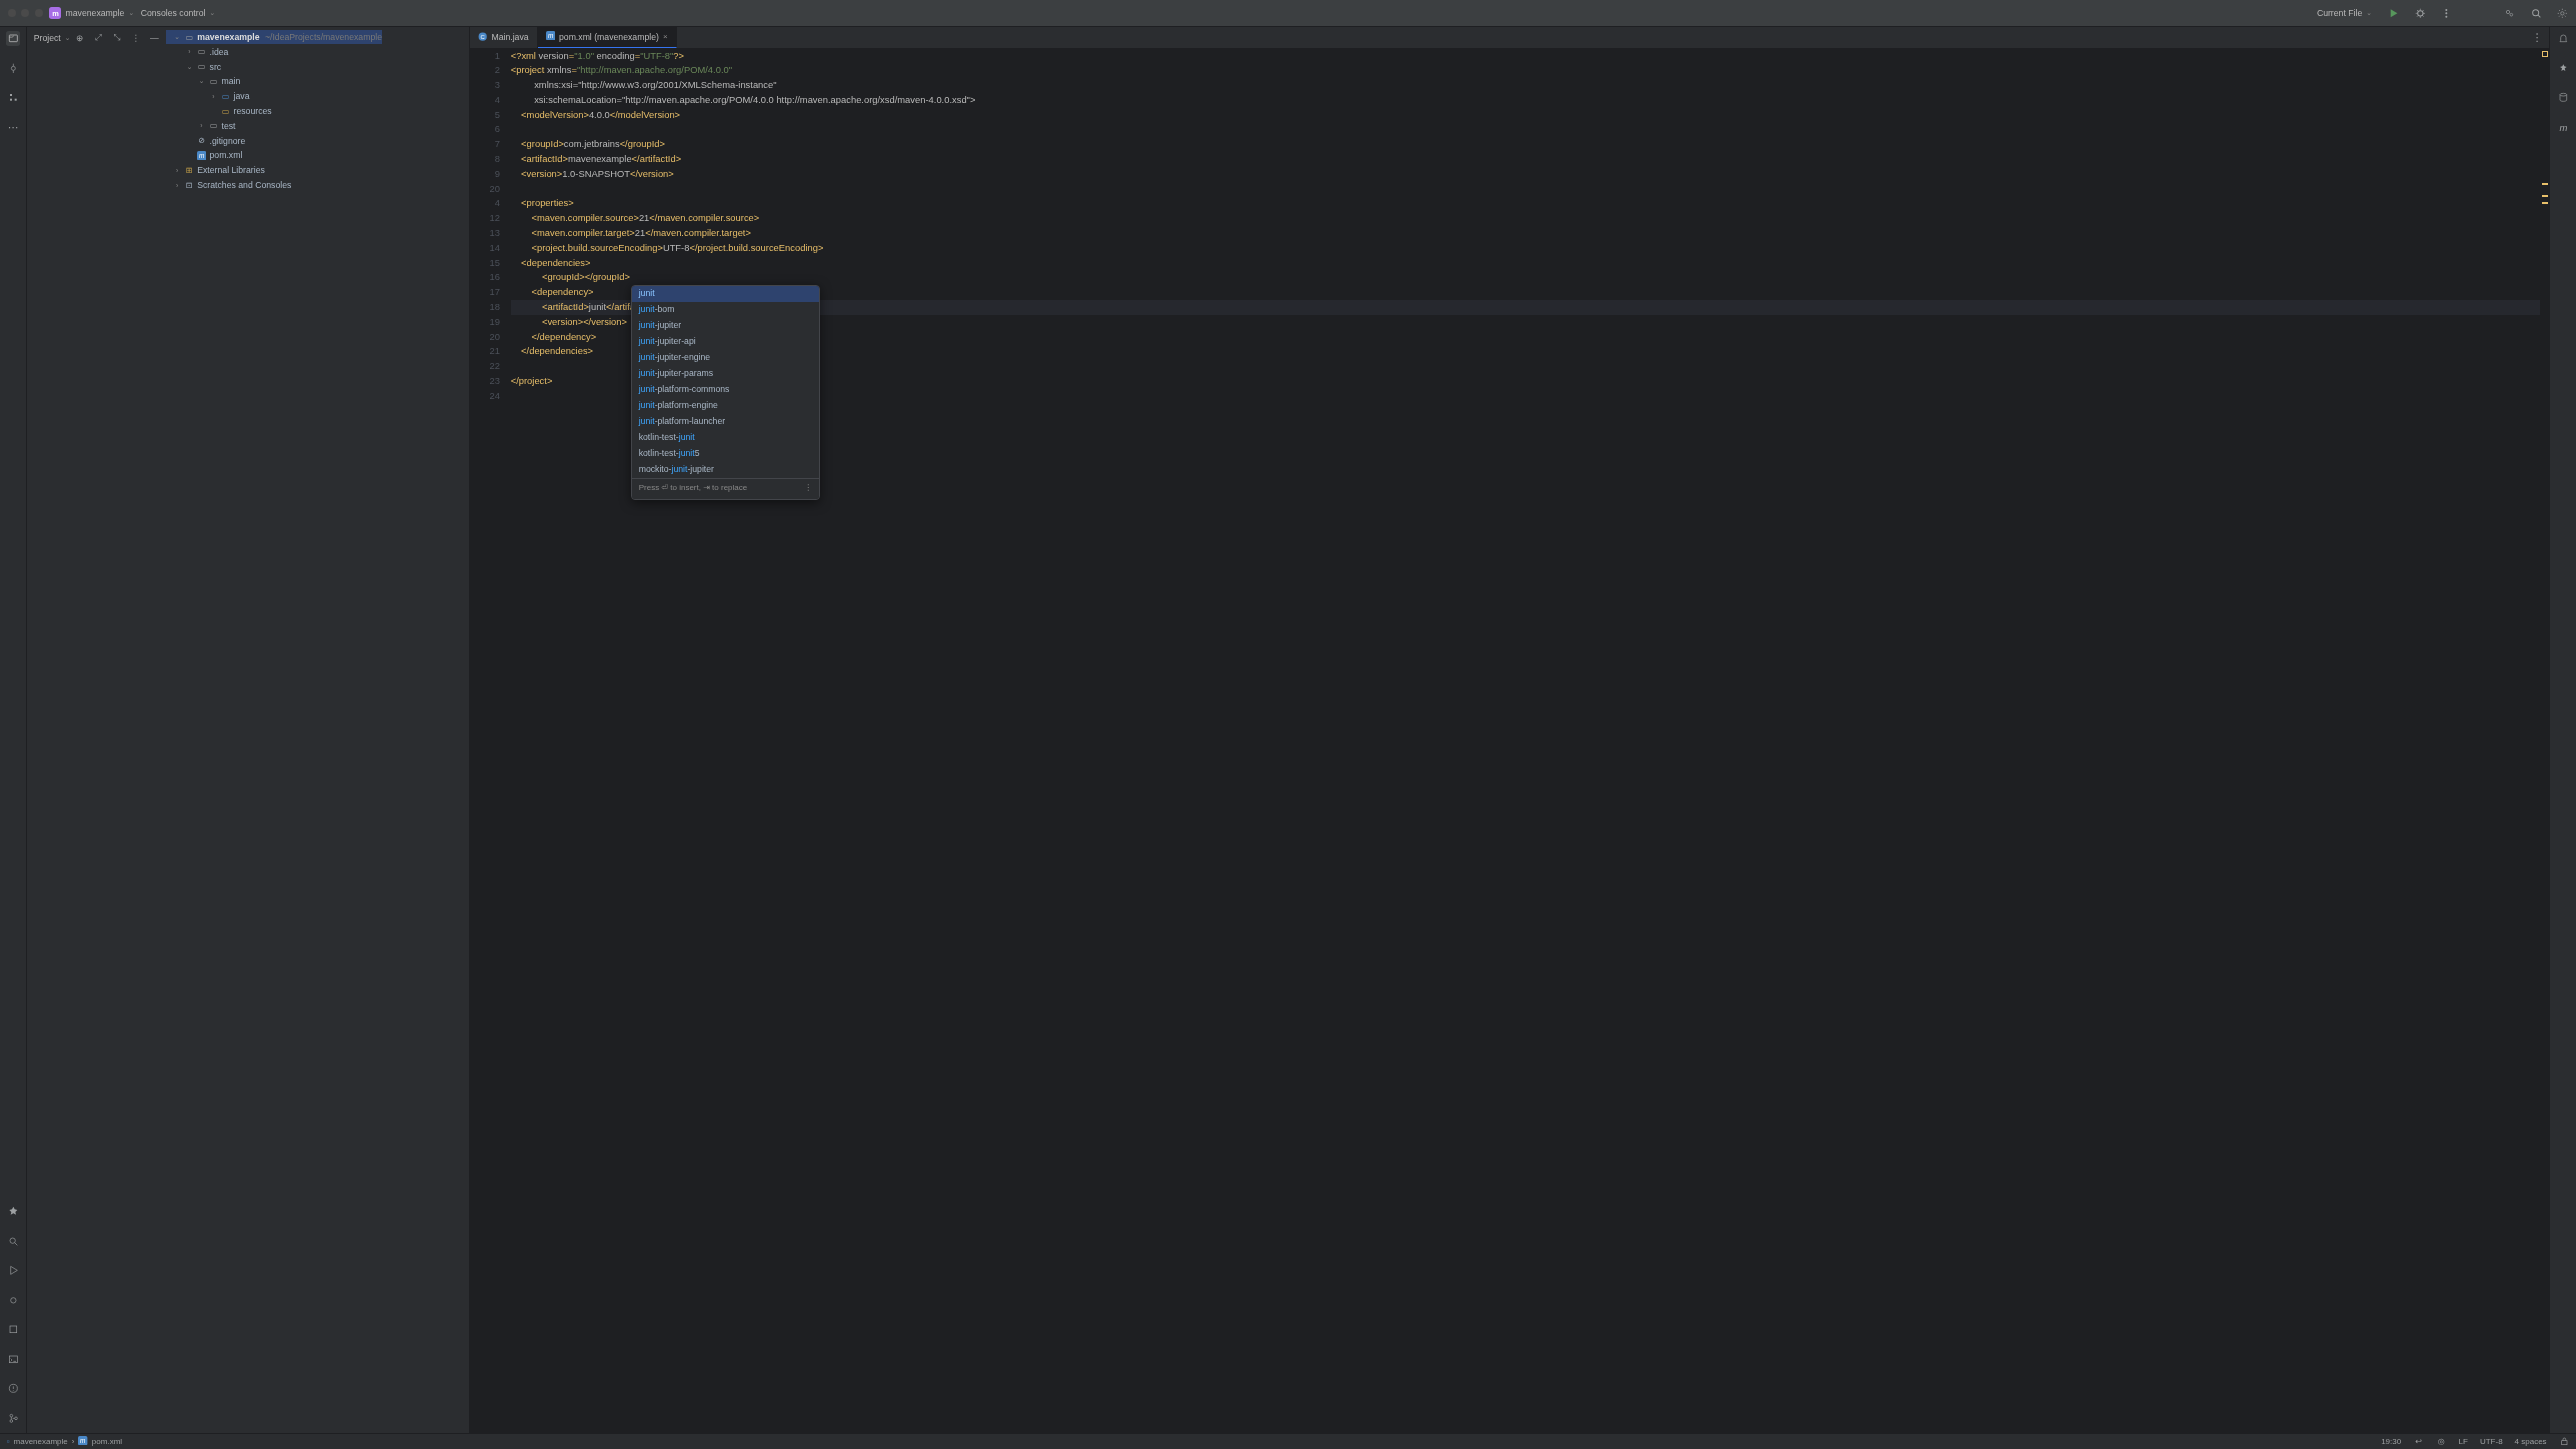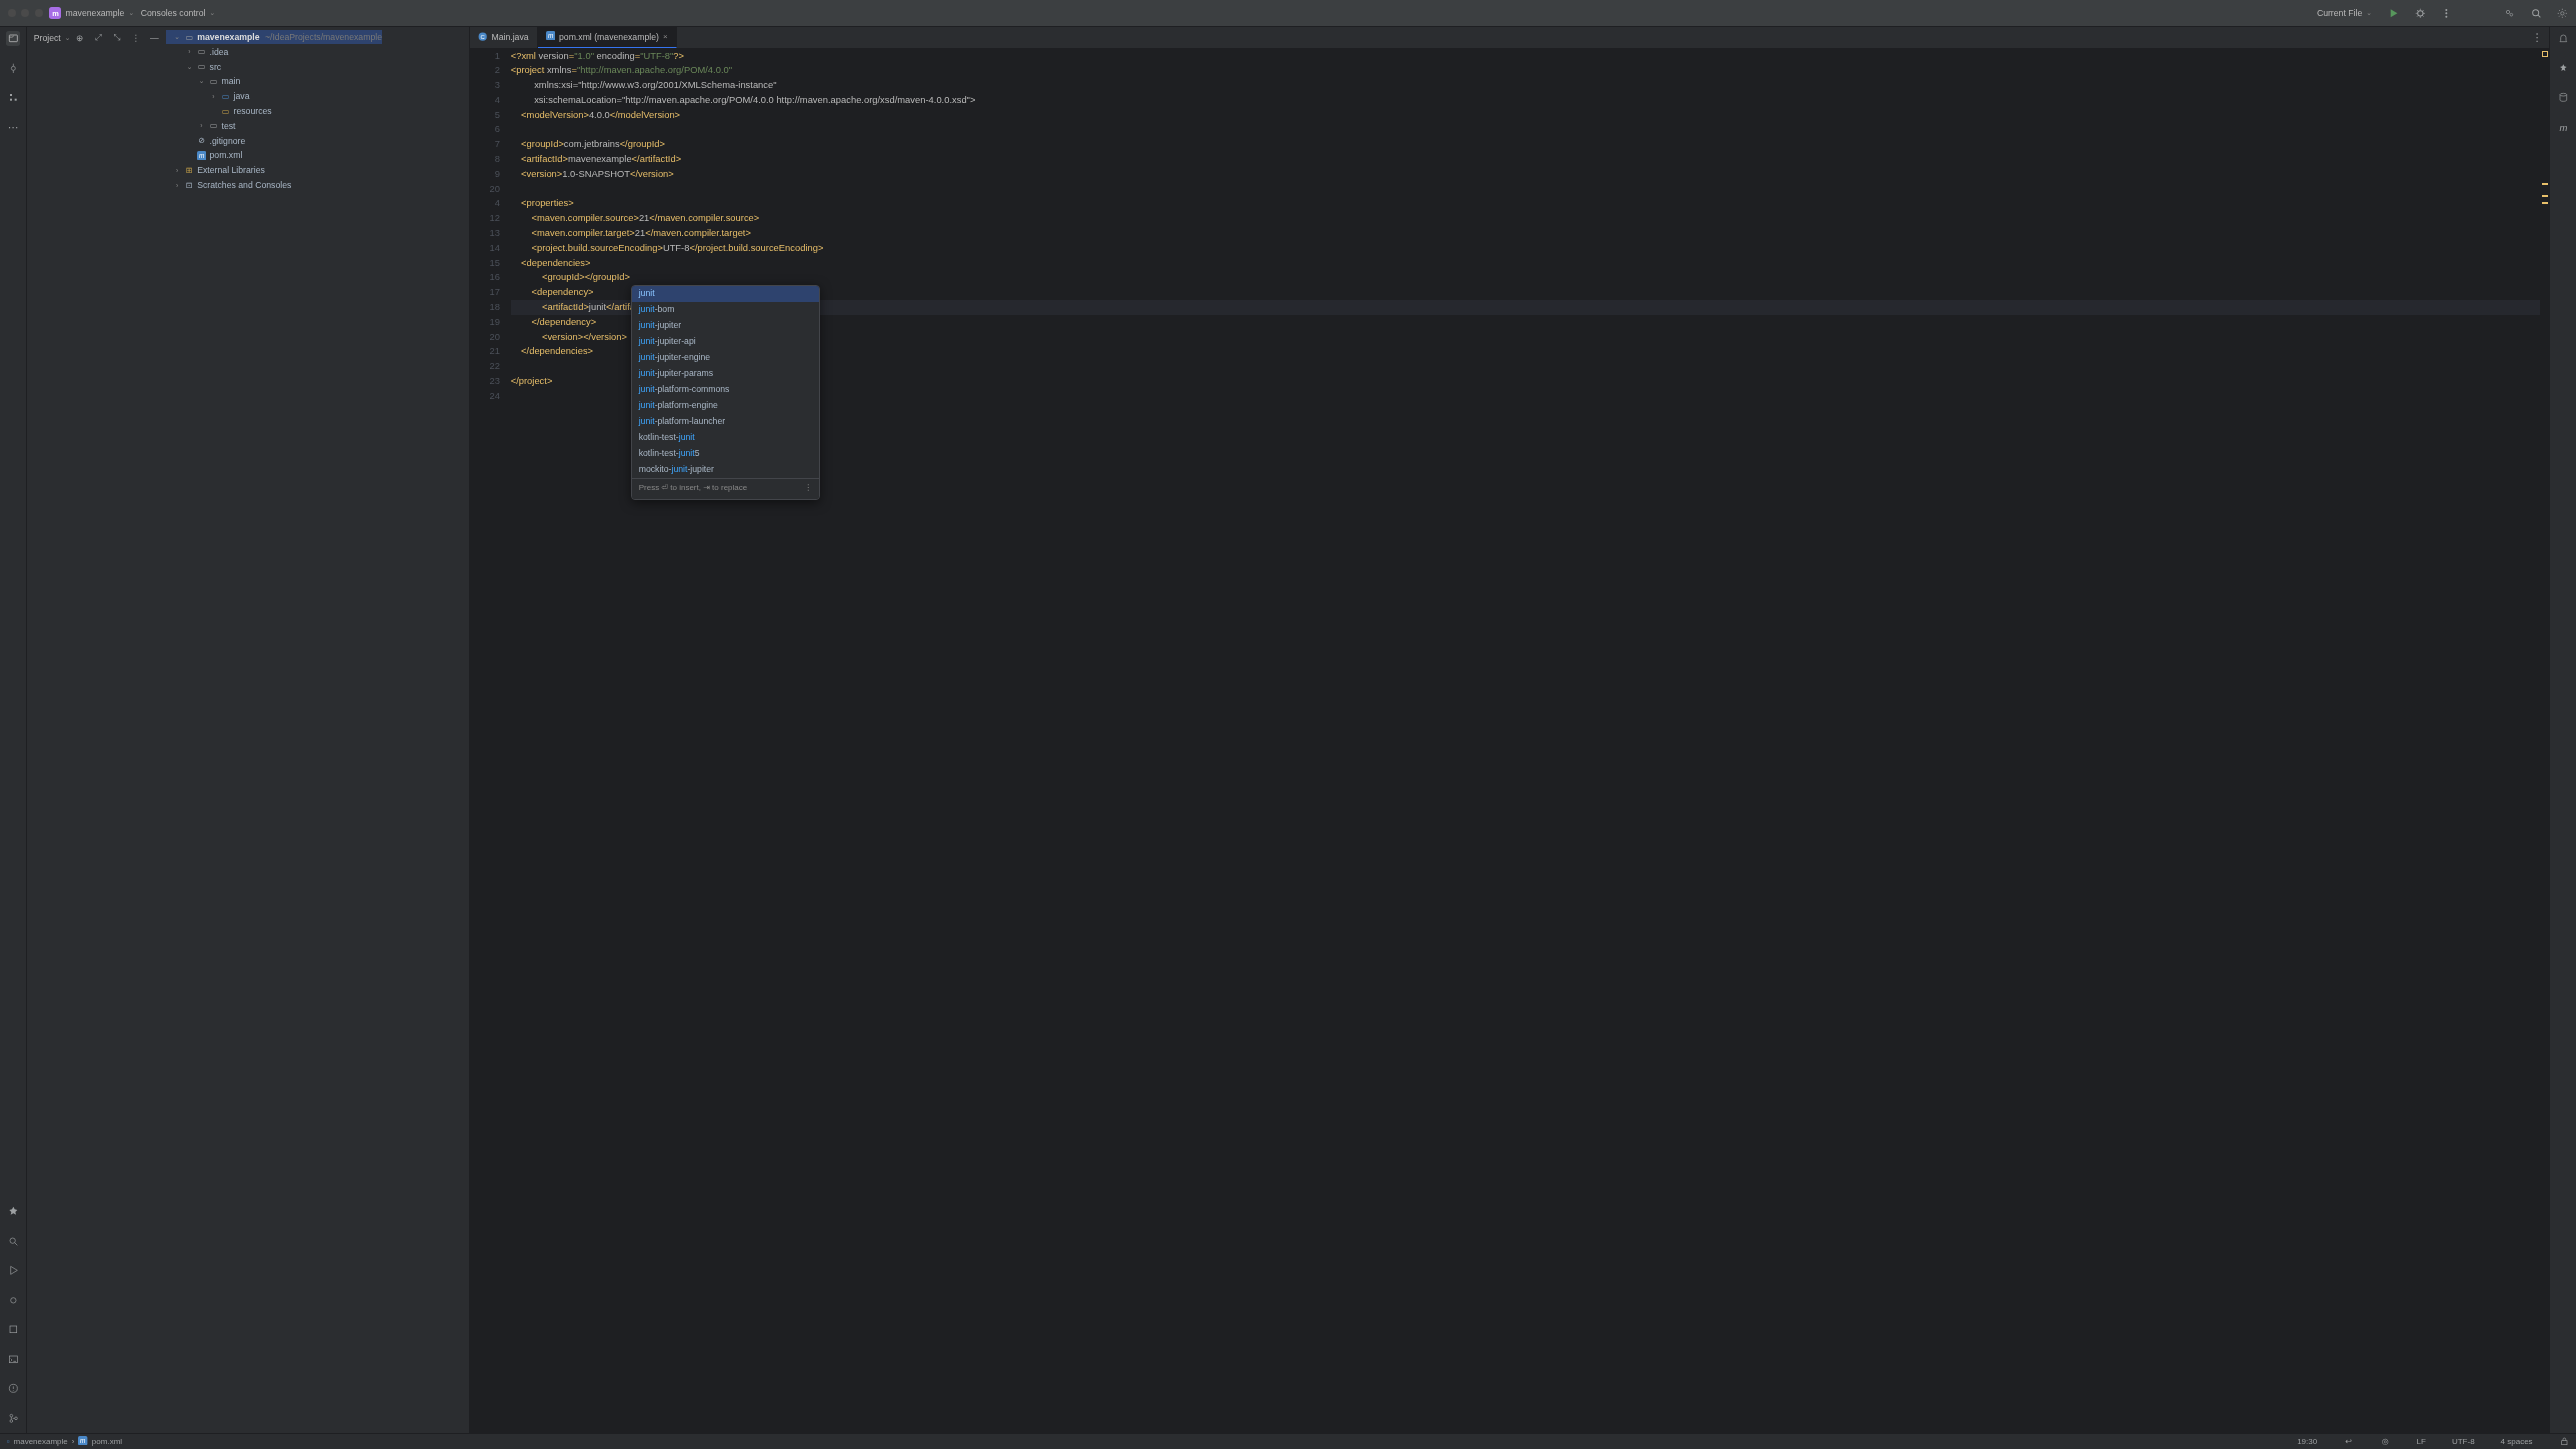--- a/index.html
+++ b/index.html
@@ -65,21 +65,21 @@
 .popup-hint { padding: 2.7px 6.7px; font-size: 8px; color: #888; background: #2b2d30; border-top: 0.7px solid #43454a; display: flex; align-items: center; }
 .popup-hint .dots { margin-left: auto; }
 
 
 .marks { width: 9.4px; background: #1e1f22; position: relative; }
 .mark { position: absolute; right: 1.3px; width: 5.4px; height: 2px; background: #e8bf6a; }
 
 
 .statusbar { height: 17.5px; background: #2b2d30; border-top: 0.7px solid #1e1f22; display: flex; align-items: center; padding: 0 6.7px; font-size: 8px; color: #9da0a2; gap: 6.7px; }
 .crumbs { display: flex; align-items: center; gap: 4px; }
-.statusbar .right { margin-left: auto; display: flex; align-items: center; gap: 26px; }
+.statusbar .right { margin-left: auto; display: flex; align-items: center; gap: 12px; }
 
 svg { width: 10.7px; height: 10.7px; }
 .ficon svg { width: 9.4px; height: 9.4px; }
 .m-icon { width: 9.4px; height: 9.4px; }
 </style>
 </head>
 <body>
 
 <div class="titlebar">
   <div class="traffic">
@@ -352,22 +352,22 @@
           <div class="code-line"><span class="text">    </span><span class="tag">&lt;version&gt;</span><span class="text">1.0-SNAPSHOT</span><span class="tag">&lt;/version&gt;</span></div>
           <div class="code-line">&nbsp;</div>
           <div class="code-line"><span class="text">    </span><span class="tag">&lt;properties&gt;</span></div>
           <div class="code-line"><span class="text">        </span><span class="tag">&lt;maven.compiler.source&gt;</span><span class="text">21</span><span class="tag">&lt;/maven.compiler.source&gt;</span></div>
           <div class="code-line"><span class="text">        </span><span class="tag">&lt;maven.compiler.target&gt;</span><span class="text">21</span><span class="tag">&lt;/maven.compiler.target&gt;</span></div>
           <div class="code-line"><span class="text">        </span><span class="tag">&lt;project.build.sourceEncoding&gt;</span><span class="text">UTF-8</span><span class="tag">&lt;/project.build.sourceEncoding&gt;</span></div>
           <div class="code-line"><span class="text">    </span><span class="tag">&lt;dependencies&gt;</span></div>
           <div class="code-line"><span class="text">            </span><span class="tag">&lt;groupId&gt;</span><span class="tag">&lt;/groupId&gt;</span></div>
           <div class="code-line"><span class="text">        </span><span class="tag">&lt;dependency&gt;</span></div>
           <div class="code-line hl"><span class="text">            </span><span class="tag">&lt;artifactId&gt;</span><span class="text">junit</span><span class="tag">&lt;/artifactId&gt;</span></div>
+          <div class="code-line"><span class="text">            </span><span class="tag">&lt;version&gt;</span><span class="tag">&lt;/version&gt;</span></div>
           <div class="code-line"><span class="text">        </span><span class="tag">&lt;/dependency&gt;</span></div>
-          <div class="code-line"><span class="text">            </span><span class="tag">&lt;version&gt;</span><span class="tag">&lt;/version&gt;</span></div>
           <div class="code-line"><span class="text">    </span><span class="tag">&lt;/dependencies&gt;</span></div>
           <div class="code-line">&nbsp;</div>
           <div class="code-line"><span class="tag">&lt;/project&gt;</span></div>
           <div class="popup mono" id="popup">
             <div class="popup-row sel"><span class="hlmatch">junit</span></div>
             <div class="popup-row"><span class="hlmatch">junit</span>-bom</div>
             <div class="popup-row"><span class="hlmatch">junit</span>-jupiter</div>
             <div class="popup-row"><span class="hlmatch">junit</span>-jupiter-api</div>
             <div class="popup-row"><span class="hlmatch">junit</span>-jupiter-engine</div>
             <div class="popup-row"><span class="hlmatch">junit</span>-jupiter-params</div>

